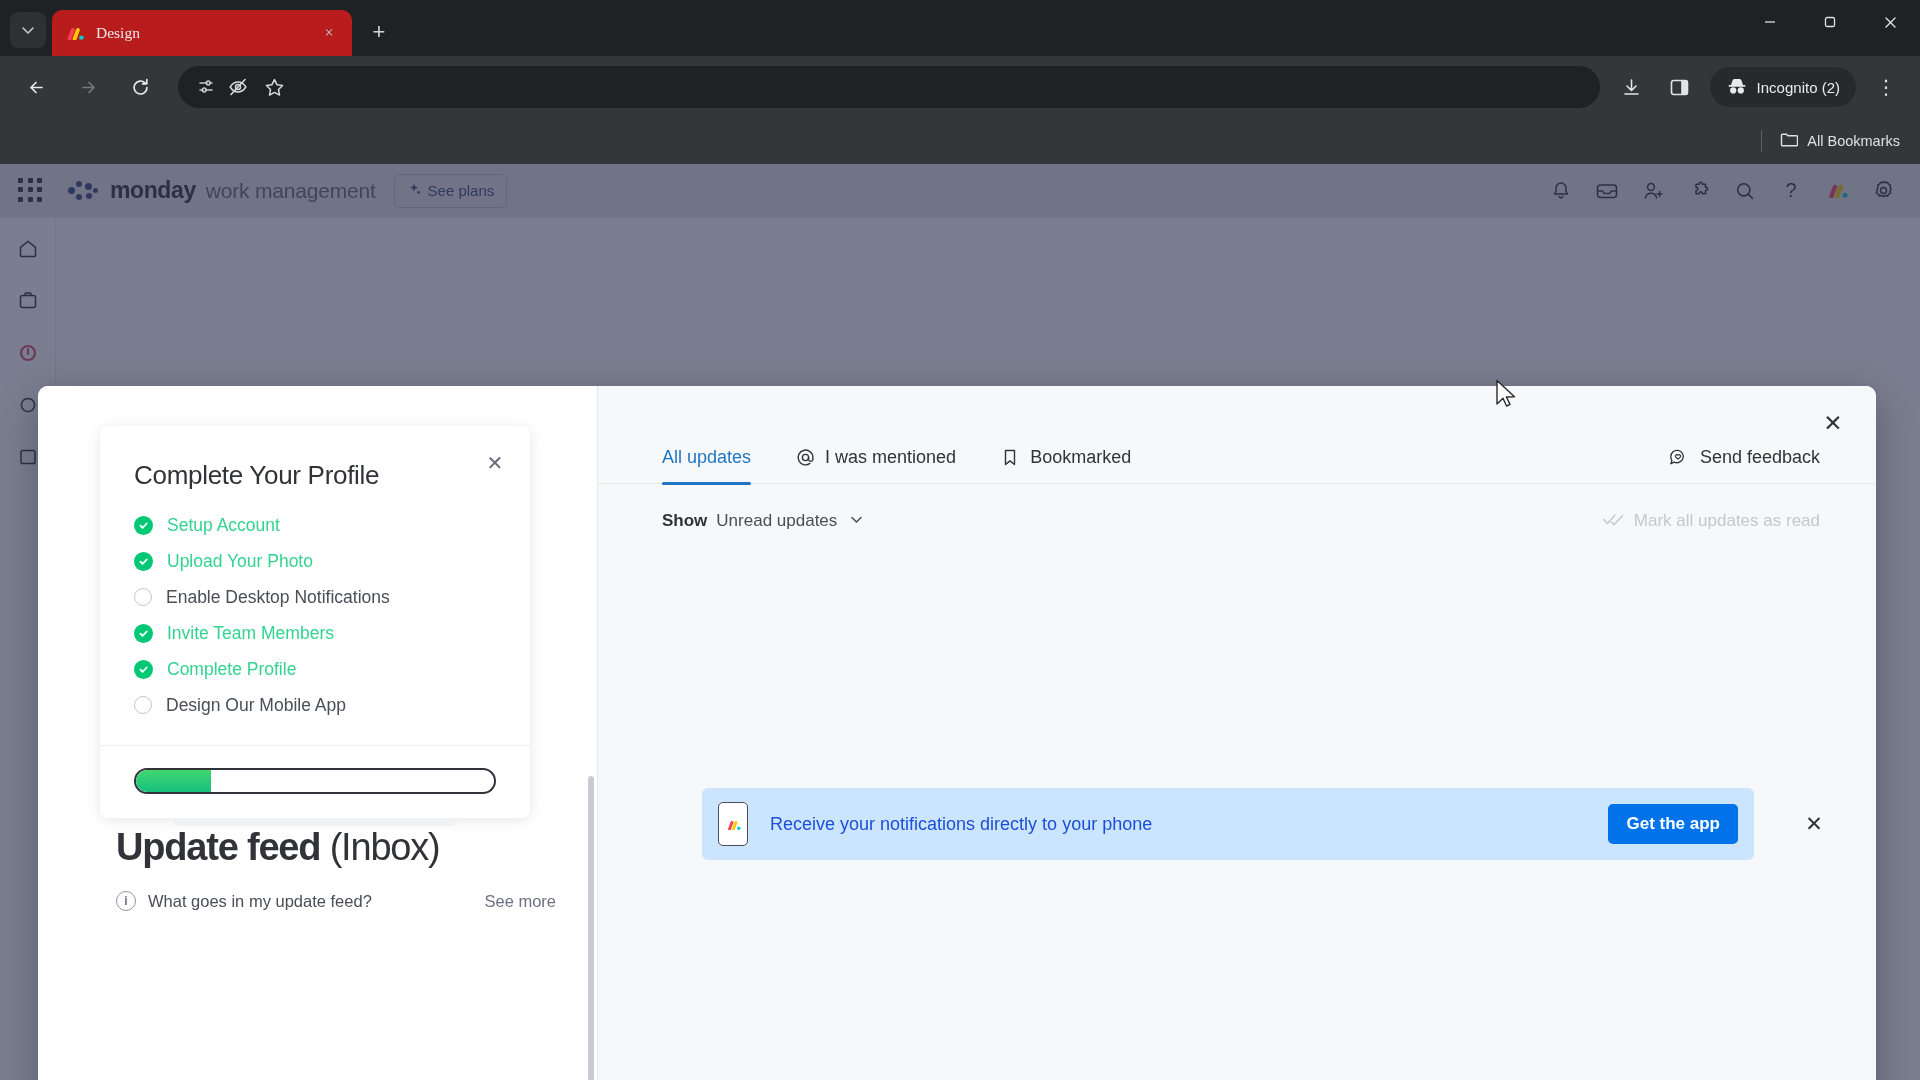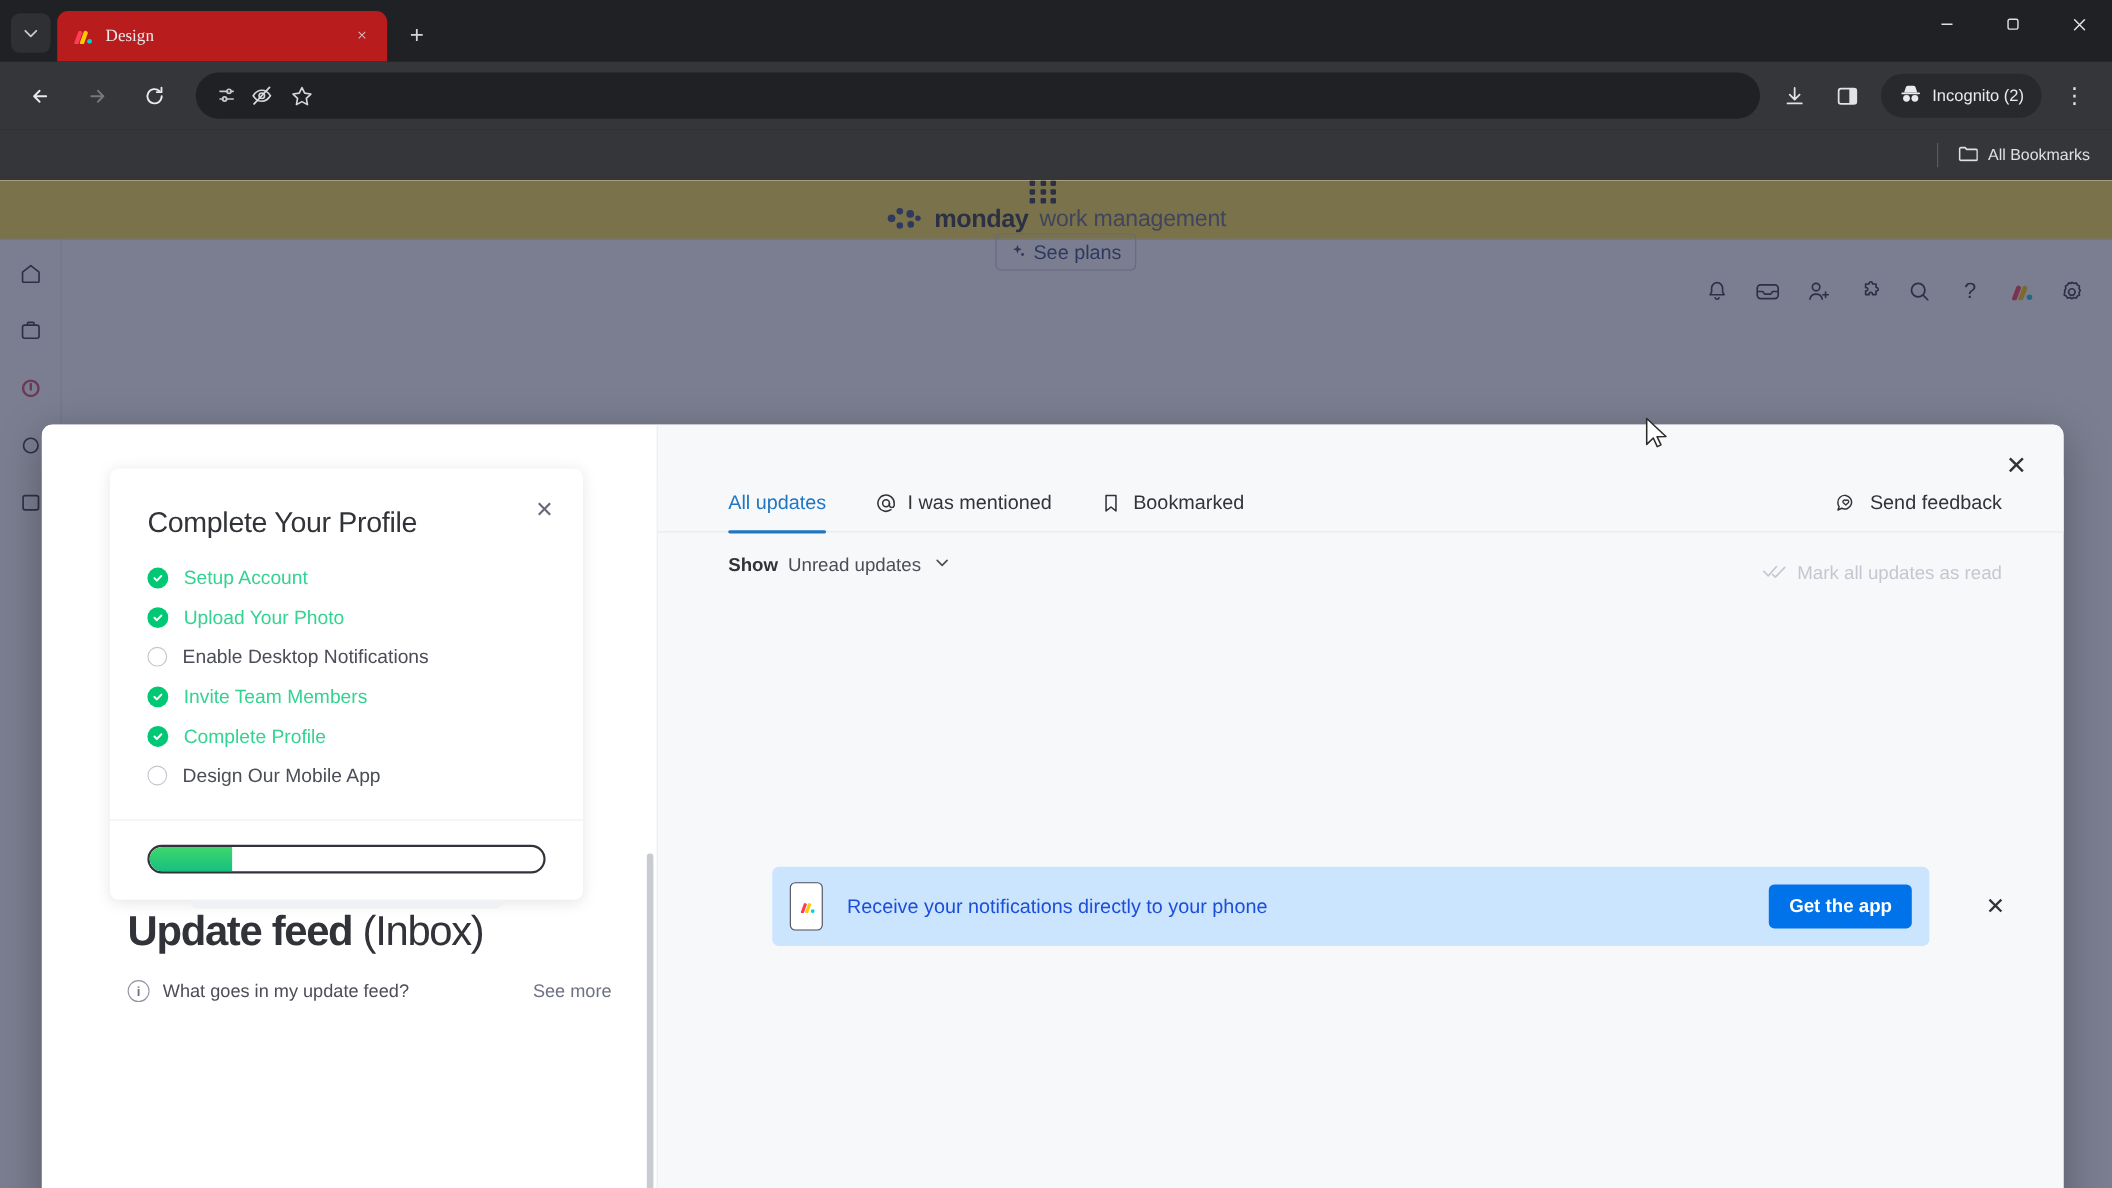--- a/index.html
+++ b/index.html
@@ -91,35 +91,34 @@
   .bm-sep { width: 1px; height: 22px; background: #5d5e61; margin-right: 18px; }
   .bm-all { display: flex; align-items: center; gap: 9px; color: #dfe0e3; font-size: 14.5px; }
 
   
   #page {
     position: absolute; top: 164px; left: 0; right: 0; bottom: 0;
     background: #ffffff; overflow: hidden;
   }
   .md-header {
     position: absolute; top: 0; left: 0; right: 0; height: 54px;
-    background: #fde047; display: flex; align-items: center; padding: 0 18px;
+    background: #e5e5e5; display: flex; align-items: center; padding: 0 18px;
     border-bottom: 1px solid #e6e9ef;
-    flex-direction: column;
   }
   .apps-grid { width: 26px; height: 26px; display: grid; grid-template-columns: repeat(3,1fr); gap: 3px; margin-right: 22px; }
   .apps-grid i { width: 5px; height: 5px; background: #323338; border-radius: 1px; display: block; }
   .md-logo { display: flex; align-items: center; gap: 10px; }
   .md-logo-dots { width: 34px; height: 22px; position: relative; }
   .md-logo-dots span { position: absolute; border-radius: 50%; background: #3b4a7a; }
   .md-wordmark { font-size: 23px; font-weight: 700; color: #323338; letter-spacing: -.4px; }
   .md-sub { font-size: 21px; color: #676879; letter-spacing: -.2px; }
   .see-plans {
     margin-left: 18px; height: 34px; border: 1px solid #c3c6d4; border-radius: 5px;
     display: flex; align-items: center; gap: 7px; padding: 16px 12px;
-    color: #3b4a7a; font-size: 18px;
+    color: #3b4a7a; font-size: 15px;
   }
   .md-head-right { margin-left: auto; display: flex; align-items: center; gap: 8px; }
   .md-hic { width: 38px; height: 38px; display: flex; align-items: center; justify-content: center; color: #323338; }
 
   .md-sidebar {
     position: absolute; top: 54px; left: 0; bottom: 0; width: 56px;
     background: #ffffff; border-right: 1px solid #e6e9ef;
     display: flex; flex-direction: column; align-items: center; padding-top: 18px; gap: 26px;
   }
   .md-sic { width: 26px; height: 26px; color: #323338; display: flex; align-items: center; justify-content: center; }
@@ -213,21 +212,21 @@
     background: #1f76c2; border-radius: 2px;
   }
   .tab-ic { width: 20px; height: 20px; display: flex; align-items: center; justify-content: center; }
   .feedback-btn {
     margin-left: auto; margin-right: 56px; display: flex; align-items: center; gap: 12px;
     font-size: 18px; color: #323338;
   }
 
   .filter-row {
     position: absolute; left: 64px; right: 56px; top: 118px; height: 34px;
-    display: flex; 
+    display: flex; align-items: center;
   }
   .fr-show { font-size: 17px; font-weight: 700; color: #323338; margin-right: 9px; }
   .fr-val { font-size: 17px; color: #4b4d57; }
   .fr-caret { margin-left: 12px; color: #4b4d57; font-size: 13px; }
   .fr-markall { margin-left: auto; display: flex; align-items: center; gap: 10px; color: #c5c7d0; font-size: 17px; }
 
   .banner {
     position: absolute; left: 664px; top: 402px; width: 1052px; height: 72px;
     background: #cce5ff; border-radius: 6px; display: flex; align-items: center; padding: 0 16px;
   }

